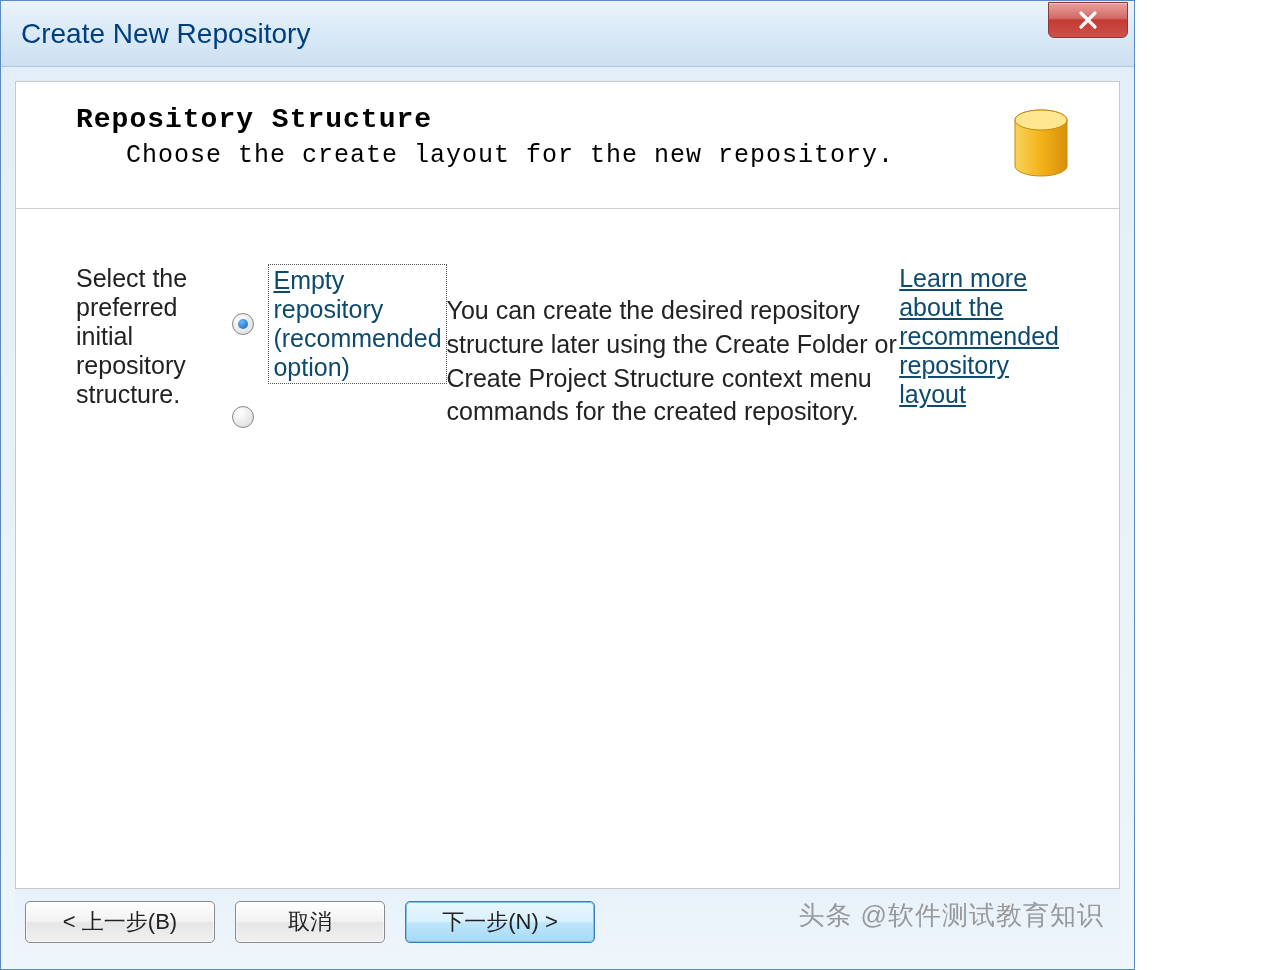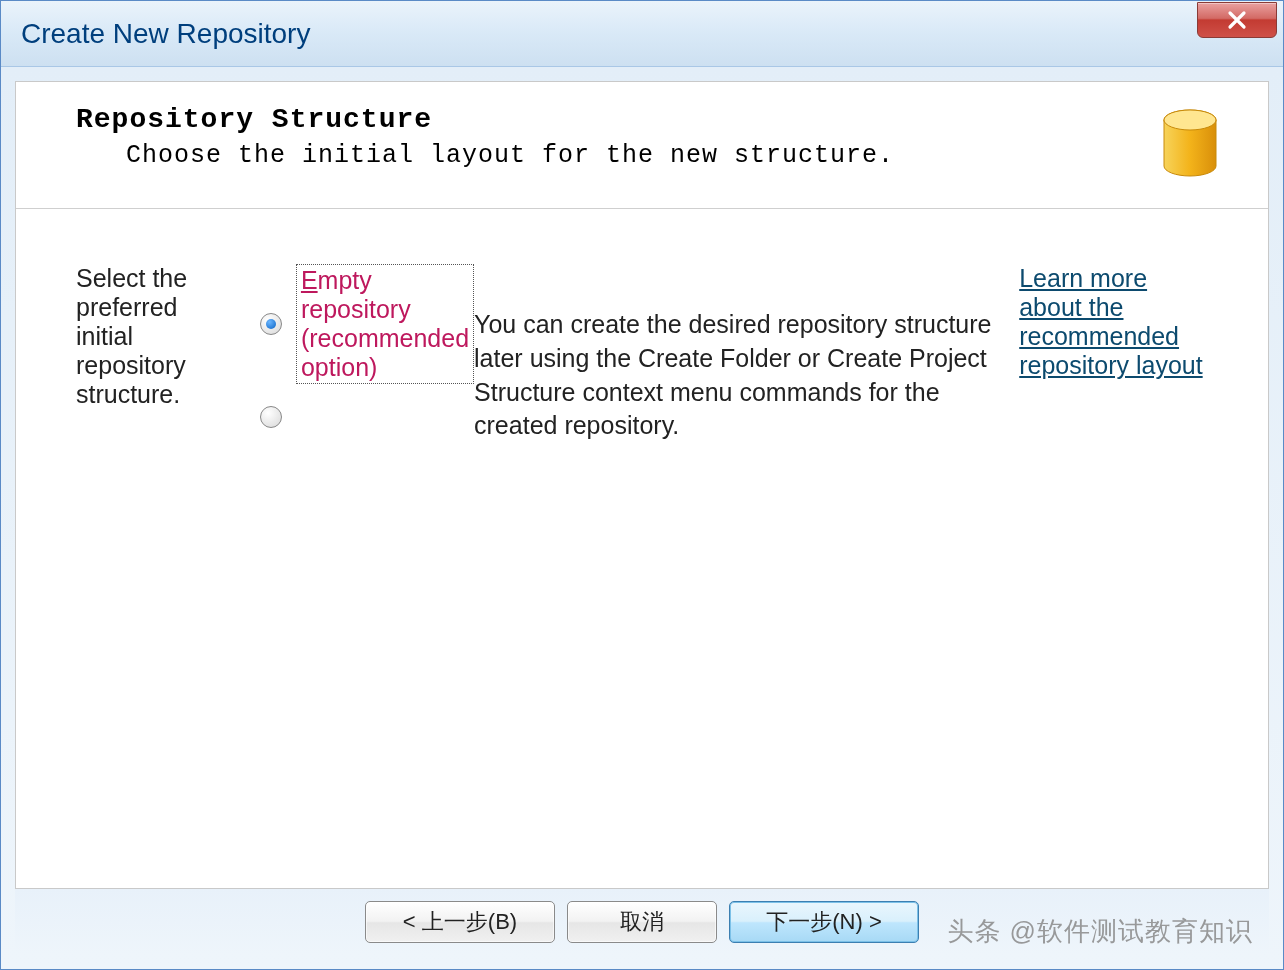--- a/index.html
+++ b/index.html
@@ -5,21 +5,21 @@
   * { box-sizing: border-box; }
   body {
     margin: 0;
     font-family: "Segoe UI", Tahoma, Arial, sans-serif;
     background: #ffffff;
     width: 1284px;
     height: 970px;
     overflow: hidden;
   }
   .window {
-    width: 1284px;
+    width: 1135px;
     height: 970px;
     border: 1px solid #5a8ac6;
     background: #ffffff;
     display: flex;
     flex-direction: column;
   }
   .titlebar {
     height: 66px;
     background: linear-gradient(to bottom, #eaf3fb 0%, #d9e9f7 50%, #cde0f1 100%);
     border-bottom: 1px solid #a9c7e6;
@@ -117,46 +117,46 @@
     flex-shrink: 0;
   }
   .radio.checked::after {
     content: "";
     width: 10px;
     height: 10px;
     border-radius: 50%;
     background: radial-gradient(circle at 35% 30%, #6ab6ff, #0b63c4);
   }
   .radio-label {
-    color: #be185d;
+    color: #0c4a6e;
   }
   .radio-label.focused {
     border: 1px dotted #555;
     padding: 1px 4px;
   }
   .radio-label .ul { text-decoration: underline; }
   .note {
-    margin-top: 44px;
+    margin-top: 30px;
     line-height: 1.35;
     max-width: 1120px;
   }
   .spacer { flex: 1; }
   .link {
     color: #0c4a6e;
     text-decoration: underline;
     font-size: 25px;
     margin-bottom: 10px;
     display: inline-block;
   }
   .button-row {
     height: 66px;
     display: flex;
-    justify-content: center;
-    align-items: center;
-    gap: 12px;
+    justify-content: flex-start;
+    align-items: center;
+    gap: 20px;
     padding: 0 10px;
     background: linear-gradient(to bottom, #e8f1fa 0%, #eef5fb 100%);
     position: relative;
   }
   .wbtn {
     height: 42px;
     min-width: 190px;
     padding: 0 16px;
     border: 1px solid #8a8a8a;
     border-radius: 5px;
@@ -170,21 +170,21 @@
     font-family: "Microsoft YaHei", "SimSun", sans-serif;
   }
   .wbtn.primary {
     border: 1px solid #3c7fb1;
     background: linear-gradient(to bottom, #eaf6fd 0%, #d9f0fc 48%, #bee6fd 52%, #a7d9f5 100%);
     box-shadow: 0 0 0 1px #7cc1e8 inset;
   }
   .watermark {
     position: absolute;
     right: 16px;
-    bottom: 6px;
+    bottom: 22px;
     font-size: 26px;
     color: #8a8a8a;
     font-family: "Microsoft YaHei", "SimSun", sans-serif;
     pointer-events: none;
     opacity: 0.85;
     letter-spacing: 1px;
   }
 </style>
 </head>
 <body>
@@ -199,21 +199,21 @@
       </svg>
     </div>
   </div>
 
   <div class="content-outer">
     <div class="panel">
 
       <div class="header-section">
         <div class="header-text">
           <p class="heading">Repository Structure</p>
-          <p class="subheading">Choose the initial layout for the new structure.</p>
+          <p class="subheading">Choose the create layout for the new repository.</p>
         </div>
         <svg class="db-icon" viewBox="0 0 60 70">
           <defs>
             <linearGradient id="g1" x1="0" y1="0" x2="1" y2="0">
               <stop offset="0%" stop-color="#f7d35a"></stop>
               <stop offset="50%" stop-color="#f3b31a"></stop>
               <stop offset="100%" stop-color="#d98f0a"></stop>
             </linearGradient>
             <linearGradient id="g2" x1="0" y1="0" x2="1" y2="0">
               <stop offset="0%" stop-color="#ffe690"></stop>

